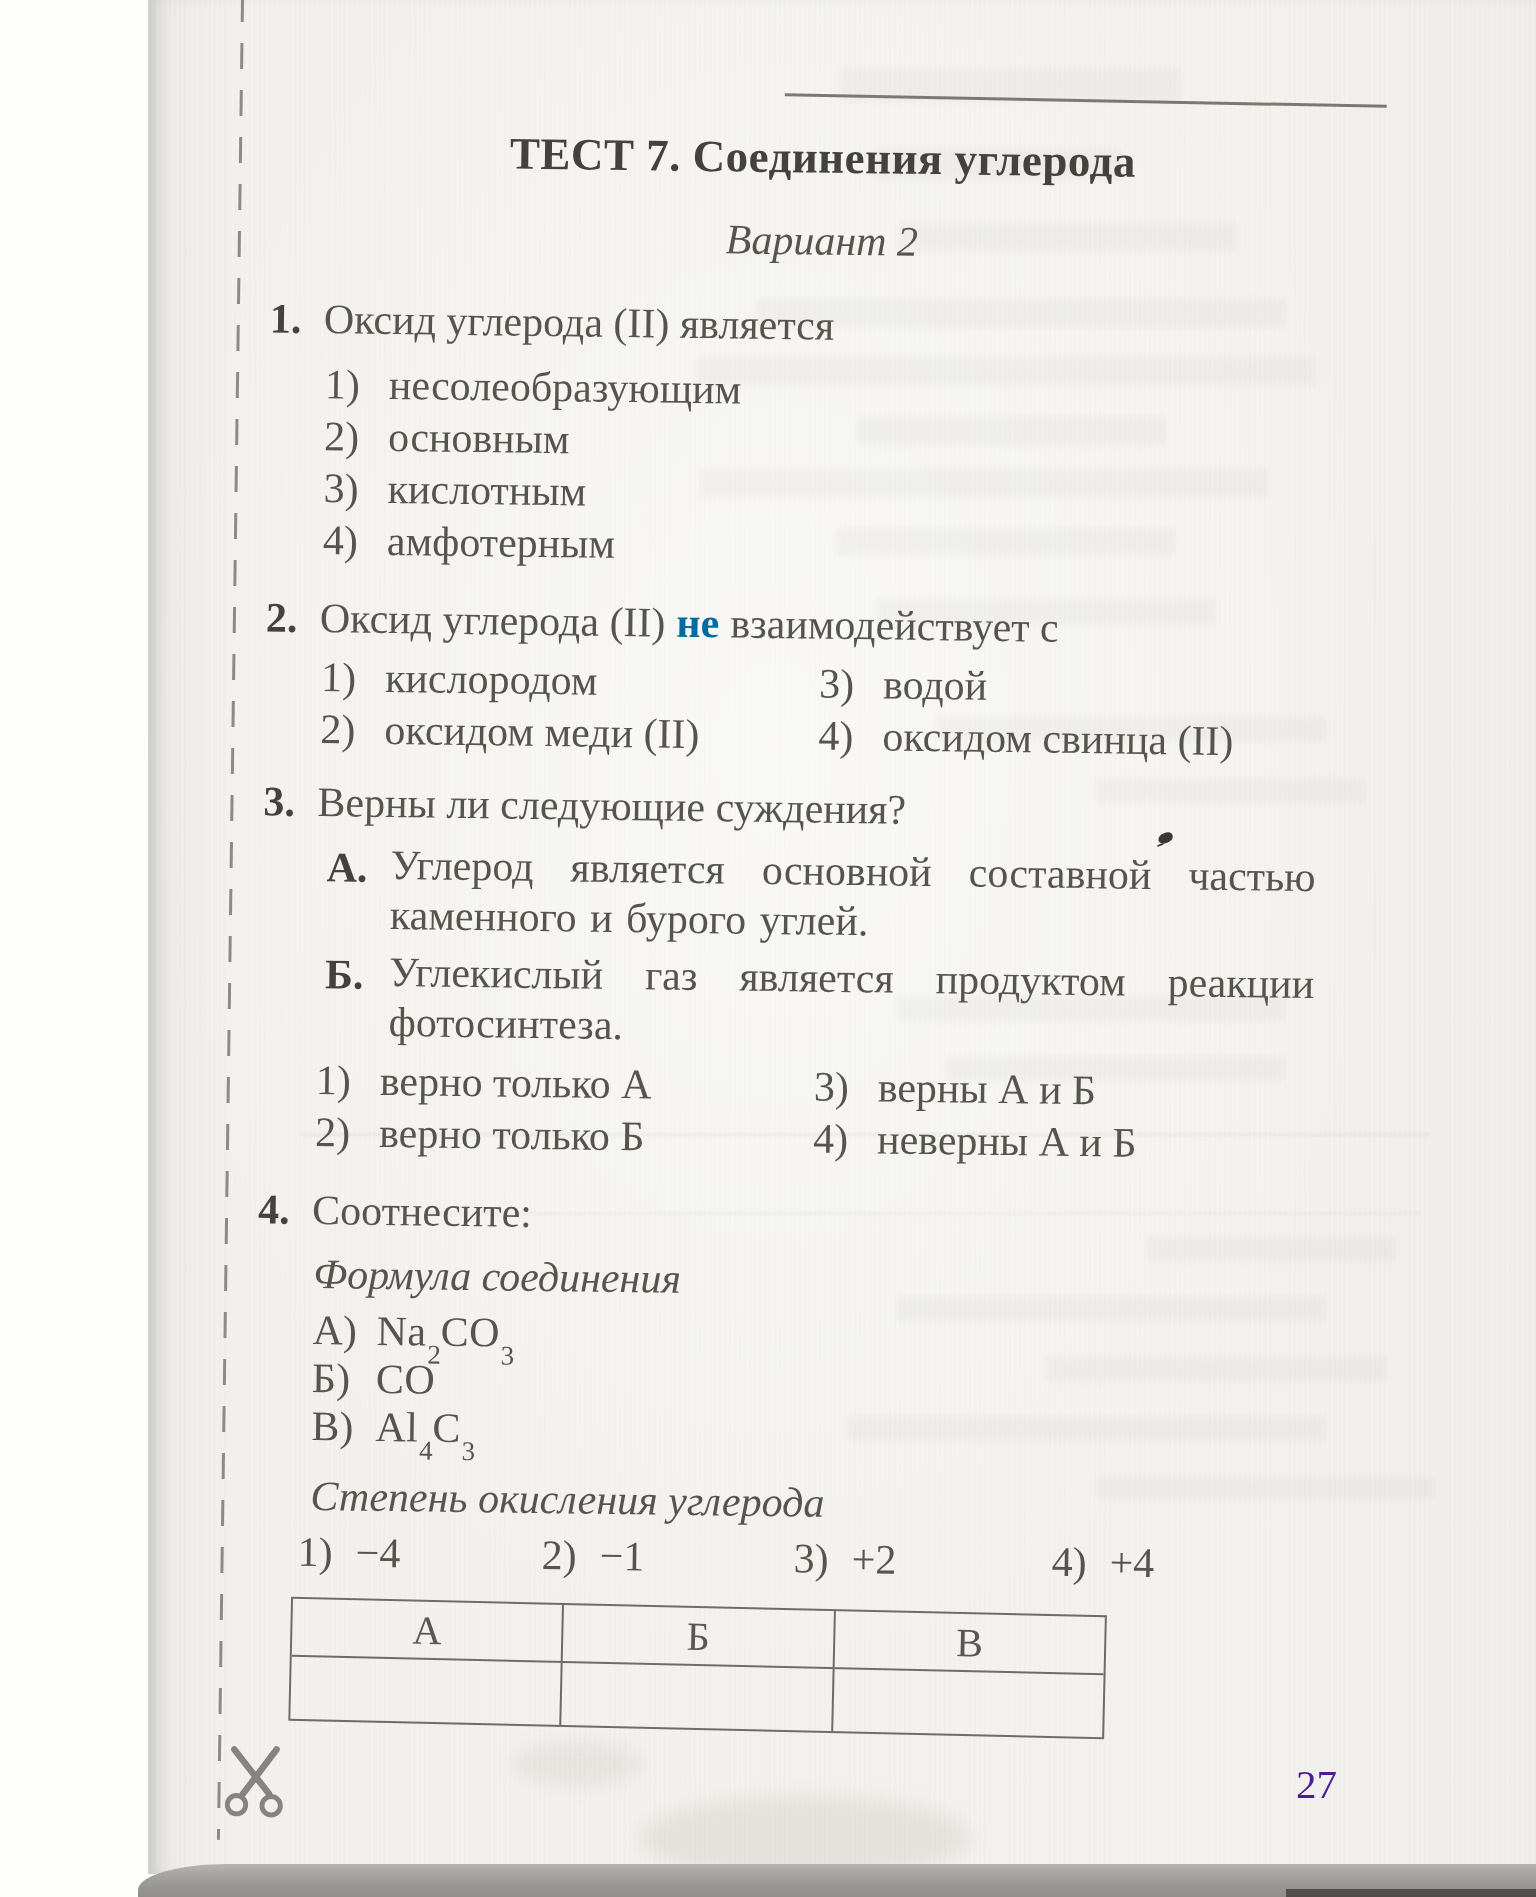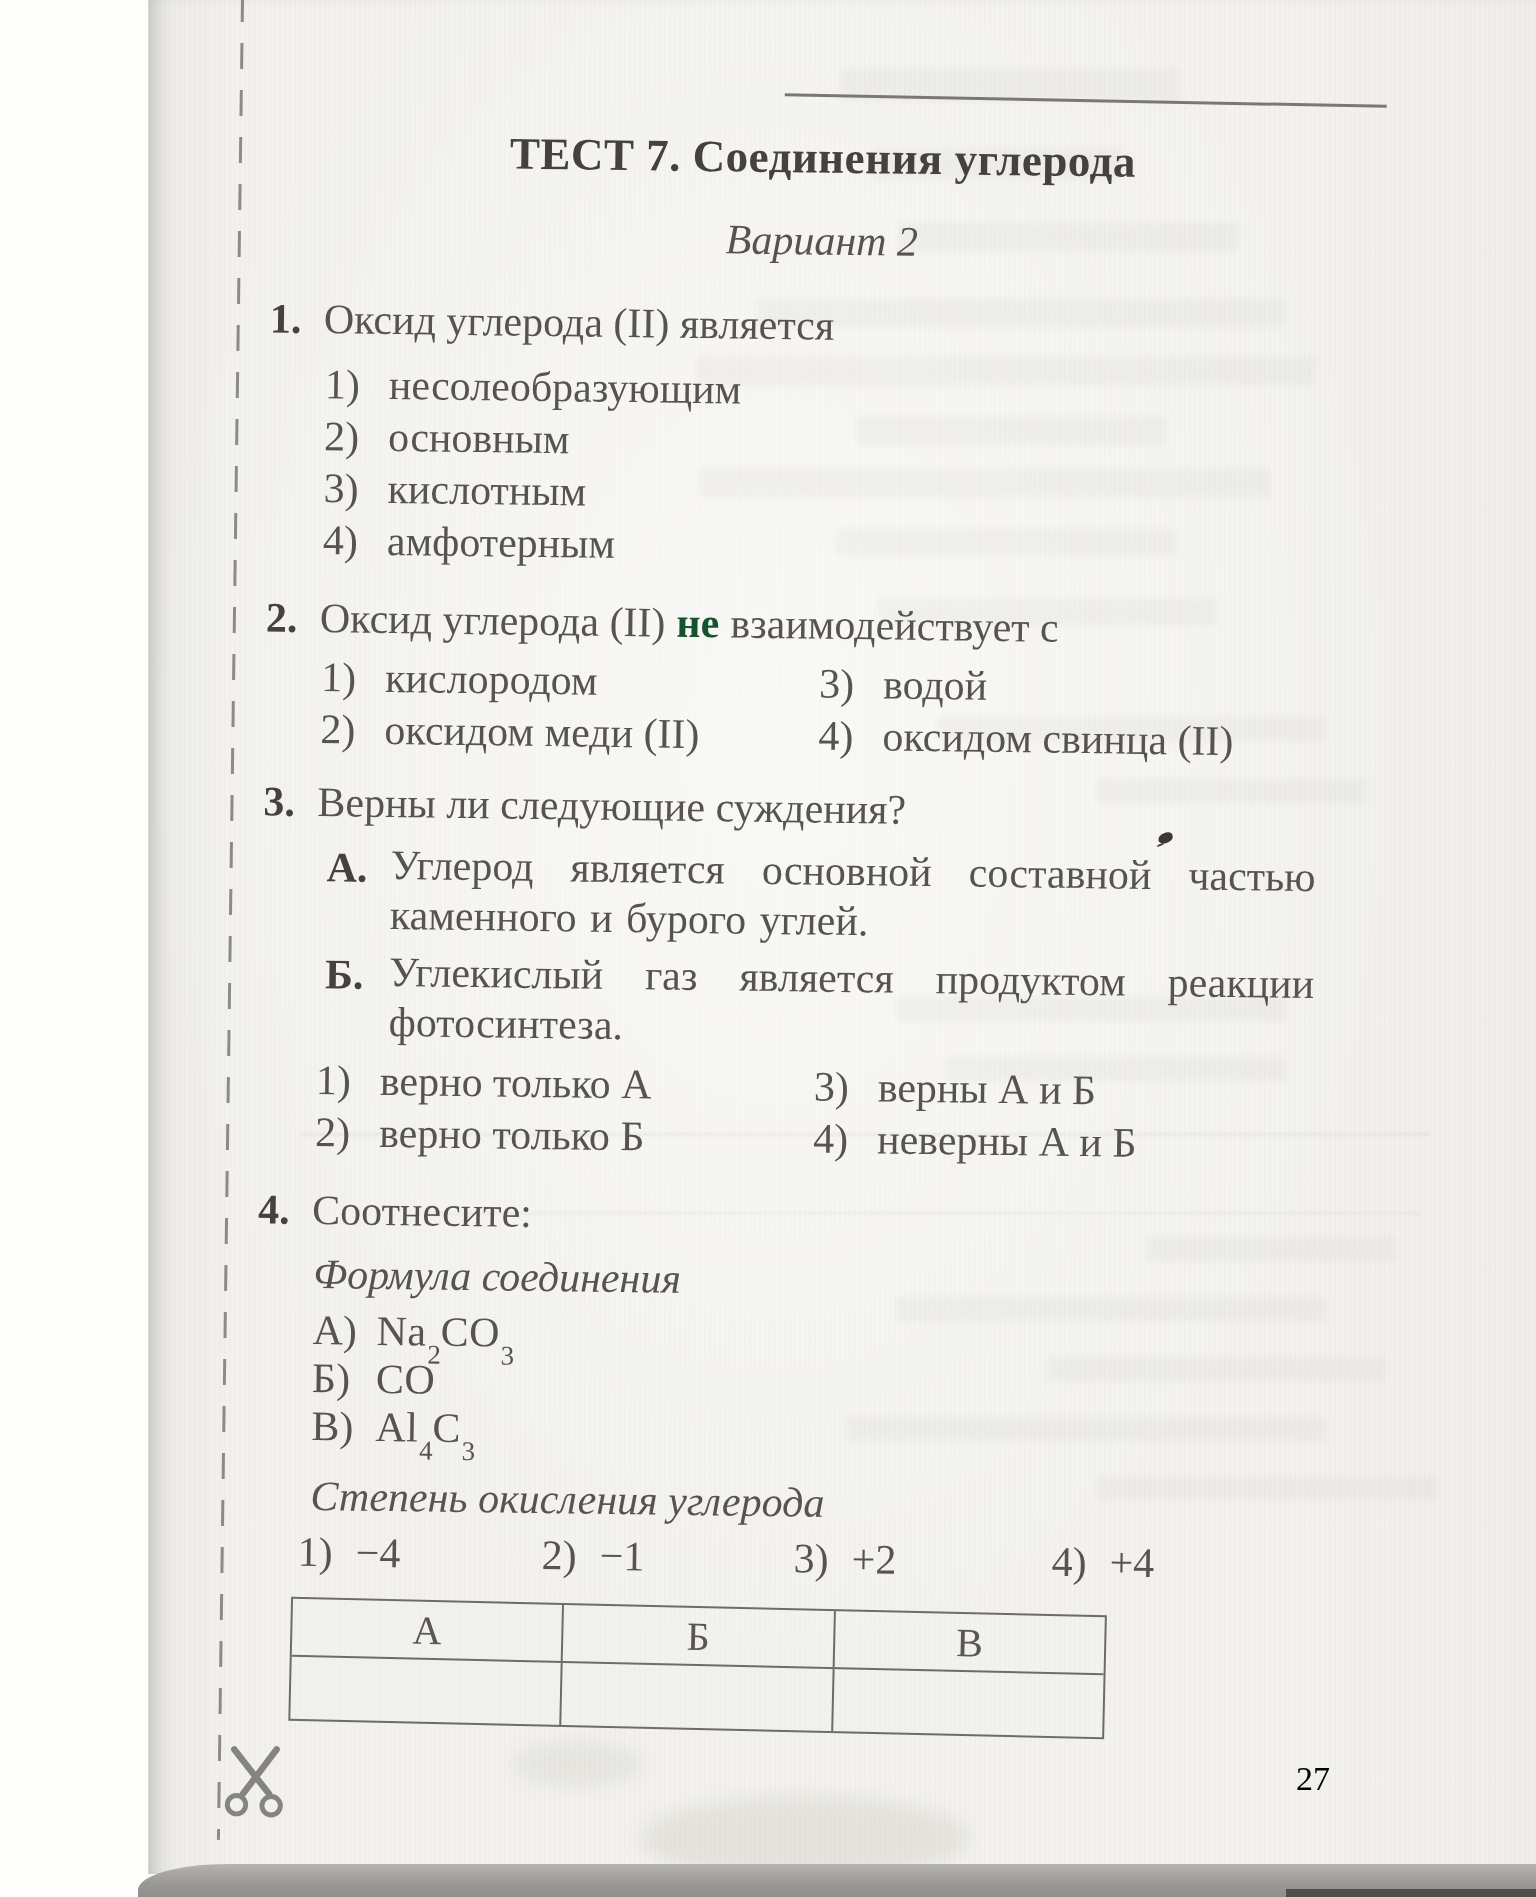--- a/index.html
+++ b/index.html
@@ -31,38 +31,38 @@
   .toprule{position:absolute;left:786px;top:88px;width:602px;height:3px;background:#7b796f;
            transform:rotate(.35deg);}
   
   .row{position:absolute;white-space:nowrap;font-size:42px;line-height:1;color:#57544e;}
   .center{text-align:center;}
   .b{font-weight:bold;color:#45423d;}
   .i{font-style:italic;}
   .title{font-size:45px;letter-spacing:.5px;}
   .qnum{font-weight:bold;color:#45423d;display:inline-block;width:54px;}
   .onum{display:inline-block;width:64px;}
-  .ne{font-weight:bold;color:#14532d;margin:16px 11px;}
+  .ne{font-weight:bold;color:#0369a1;margin:16px 11px;}
   .stmt-letter{position:absolute;font-size:42px;font-weight:bold;color:#45423d;}
   .stmt-text{position:absolute;font-size:42px;line-height:50px;color:#57544e;
              width:925px;text-align:justify;word-spacing:3px;}
   sub{font-size:27px;line-height:0;position:relative;top:9px;left:1px;}
   .chem{letter-spacing:.5px;}
   
   .atable{position:absolute;left:312px;top:1596px;width:812px;border:2px solid #6e6c66;
           transform:rotate(.55deg);transform-origin:0 0;background:rgba(255,255,255,.06);}
   .atr{display:flex;}
   .atr.head{height:56px;border-bottom:2px solid #6e6c66;}
   .atr.blank{height:62px;}
   .atd{flex:1;border-right:2px solid #6e6c66;display:flex;align-items:center;justify-content:center;
        font-size:40px;color:#5a5750;}
   .atd:last-child{border-right:none;}
   
   .scissors{position:absolute;left:220px;top:1744px;}
-  .pagenum{position:absolute;left:1296px;top:1760px;font-size:34px;color:#000000;}
+  .pagenum{position:absolute;left:1296px;top:1760px;font-size:41px;color:#4c1d95;}
   .speck{position:absolute;left:1158px;top:833px;width:15px;height:10px;background:#3b3833;
          border-radius:60% 40% 55% 50%;transform:rotate(-18deg);
          box-shadow:-7px 5px 0 -4px #3b3833;}
 </style>
 </head>
 <body>
 
 <div class="stage">
   <div class="sheet"></div>
 

